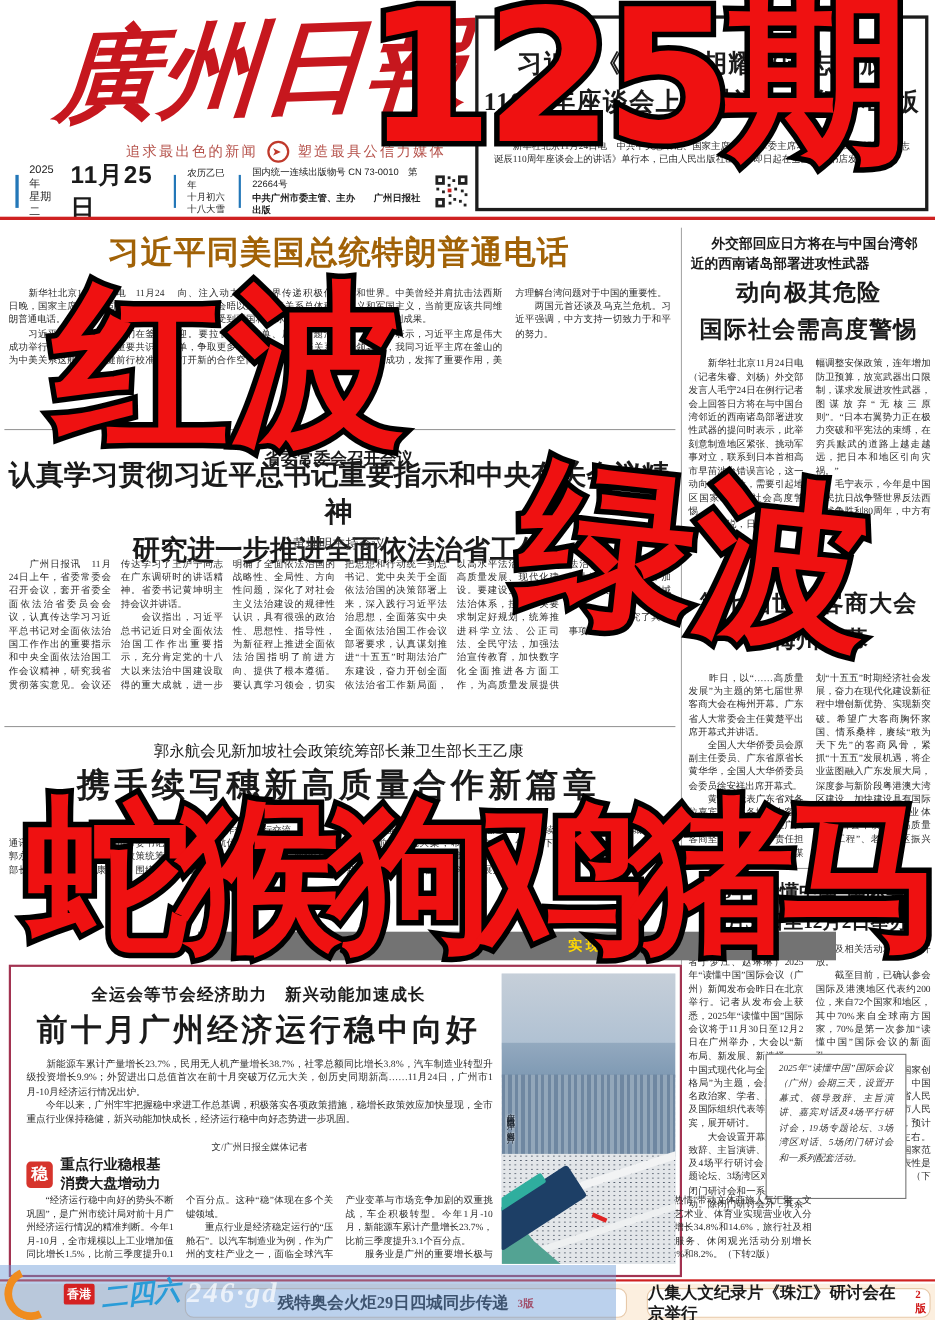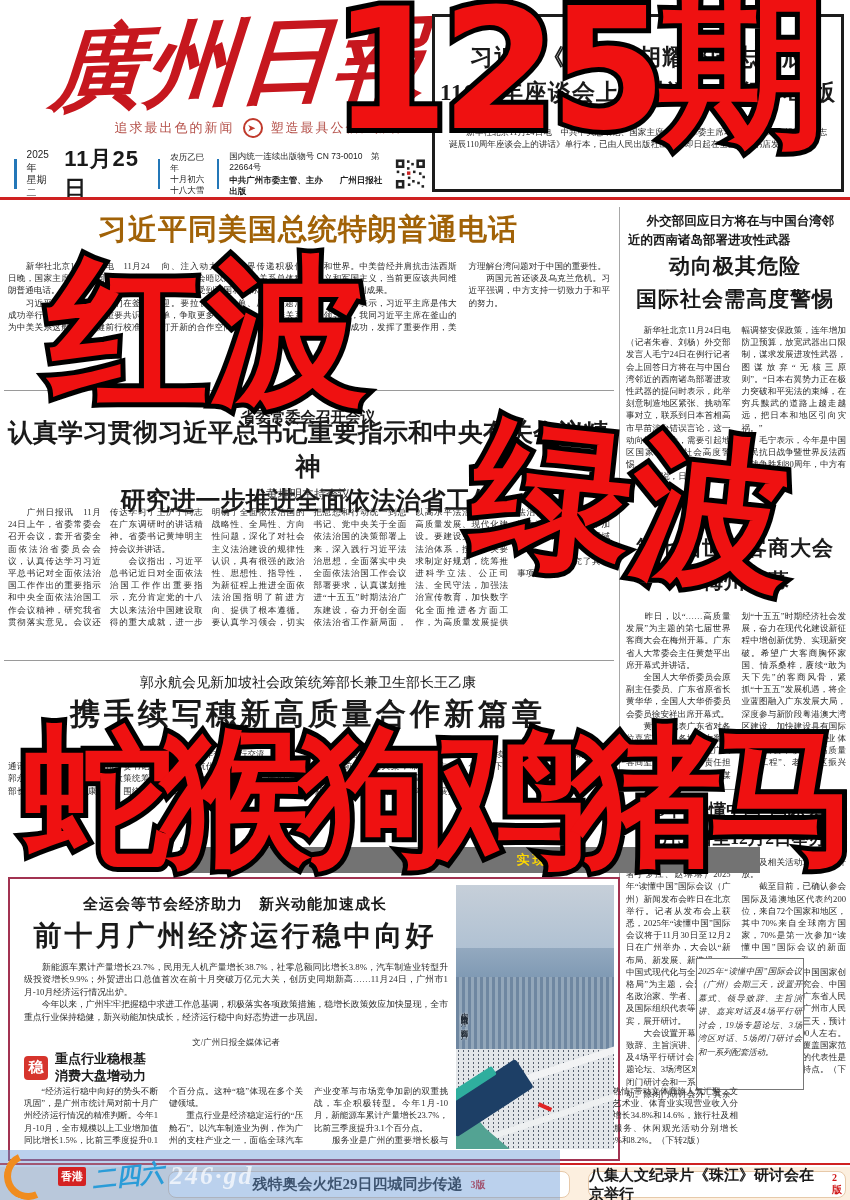--- a/index.html
+++ b/index.html
@@ -62,21 +62,21 @@
   .ph-ship{position:absolute;left:-16px;bottom:34px;width:92px;height:34px;background:#1d3f66;
      transform:rotate(-33deg);border-radius:3px;}
   .ph-deck{position:absolute;left:8px;top:-7px;width:60px;height:10px;background:#2fae9e;border-radius:2px;}
   .ph-arrow{position:absolute;left:52%;bottom:15%;width:14px;height:4px;background:#e02424;transform:rotate(24deg);}
   .ph-cap{position:absolute;left:3px;top:46%;writing-mode:vertical-rl;font-size:7.5px;color:#18222e;
      letter-spacing:1px;text-shadow:0 0 2px rgba(255,255,255,.9);}
   
   .banner{background:#737373;display:flex;align-items:center;}
   .banner span{color:#ffd800;font-weight:bold;font-size:13px;letter-spacing:3px;margin-left:58%;}
   
-  .inset{border:1px solid #777;background:#fff;padding:6px 1px;font-size:8.4px;line-height:1.6;
+  .inset{border:1px solid #777;background:#fff;padding:6px 11px;font-size:8.4px;line-height:1.6;
      font-style:italic;text-align:justify;color:#333;}
   
   .strip{background:#fcefdf;}
   .teaser{background:#fff;border:1.5px solid #e7c9a9;border-radius:8px;display:flex;align-items:center;
      justify-content:center;gap:8px;font-weight:bold;font-size:15px;}
   .pageno{color:#d01818;font-size:10px;font-weight:bold;}
   
   .wm-blue{background:rgba(104,152,214,0.45);}
   .wm-seal{background:#d42222;color:#fff;font-size:11px;font-weight:bold;padding:2px 3px;border-radius:2px;}
   .wm-script{font-style:italic;font-weight:900;font-size:24px;transform:rotate(-6deg);display:inline-block;}
@@ -88,21 +88,21 @@
       white-space:nowrap;line-height:1;pointer-events:none;}
   .ov .ov-stroke{position:absolute;left:0;top:0;-webkit-text-stroke:10px #000;color:#000;}
   .ov .ov-fill{position:relative;color:#ef1111;}
 </style>
 </head>
 <body>
 
 <div class="page">
 
   <div class="abs logo" style="left:52px;top:16px;">廣州日報</div>
-  <div class="abs slogan" style="left:90px;top:118px;width:340px;">
+  <div class="abs slogan" style="left:90px;top:128px;width:340px;">
     <span>追求最出色的新闻</span>
     <span class="logo-mark">➤</span>
     <span>塑造最具公信力媒体</span>
   </div>
 
   <div class="abs datebar hei" style="left:14px;top:156px;width:412px;height:36px;">
     <div class="vsep"></div>
     <div class="d-small">
       <div>2025年</div>
       <div>星期二</div>

